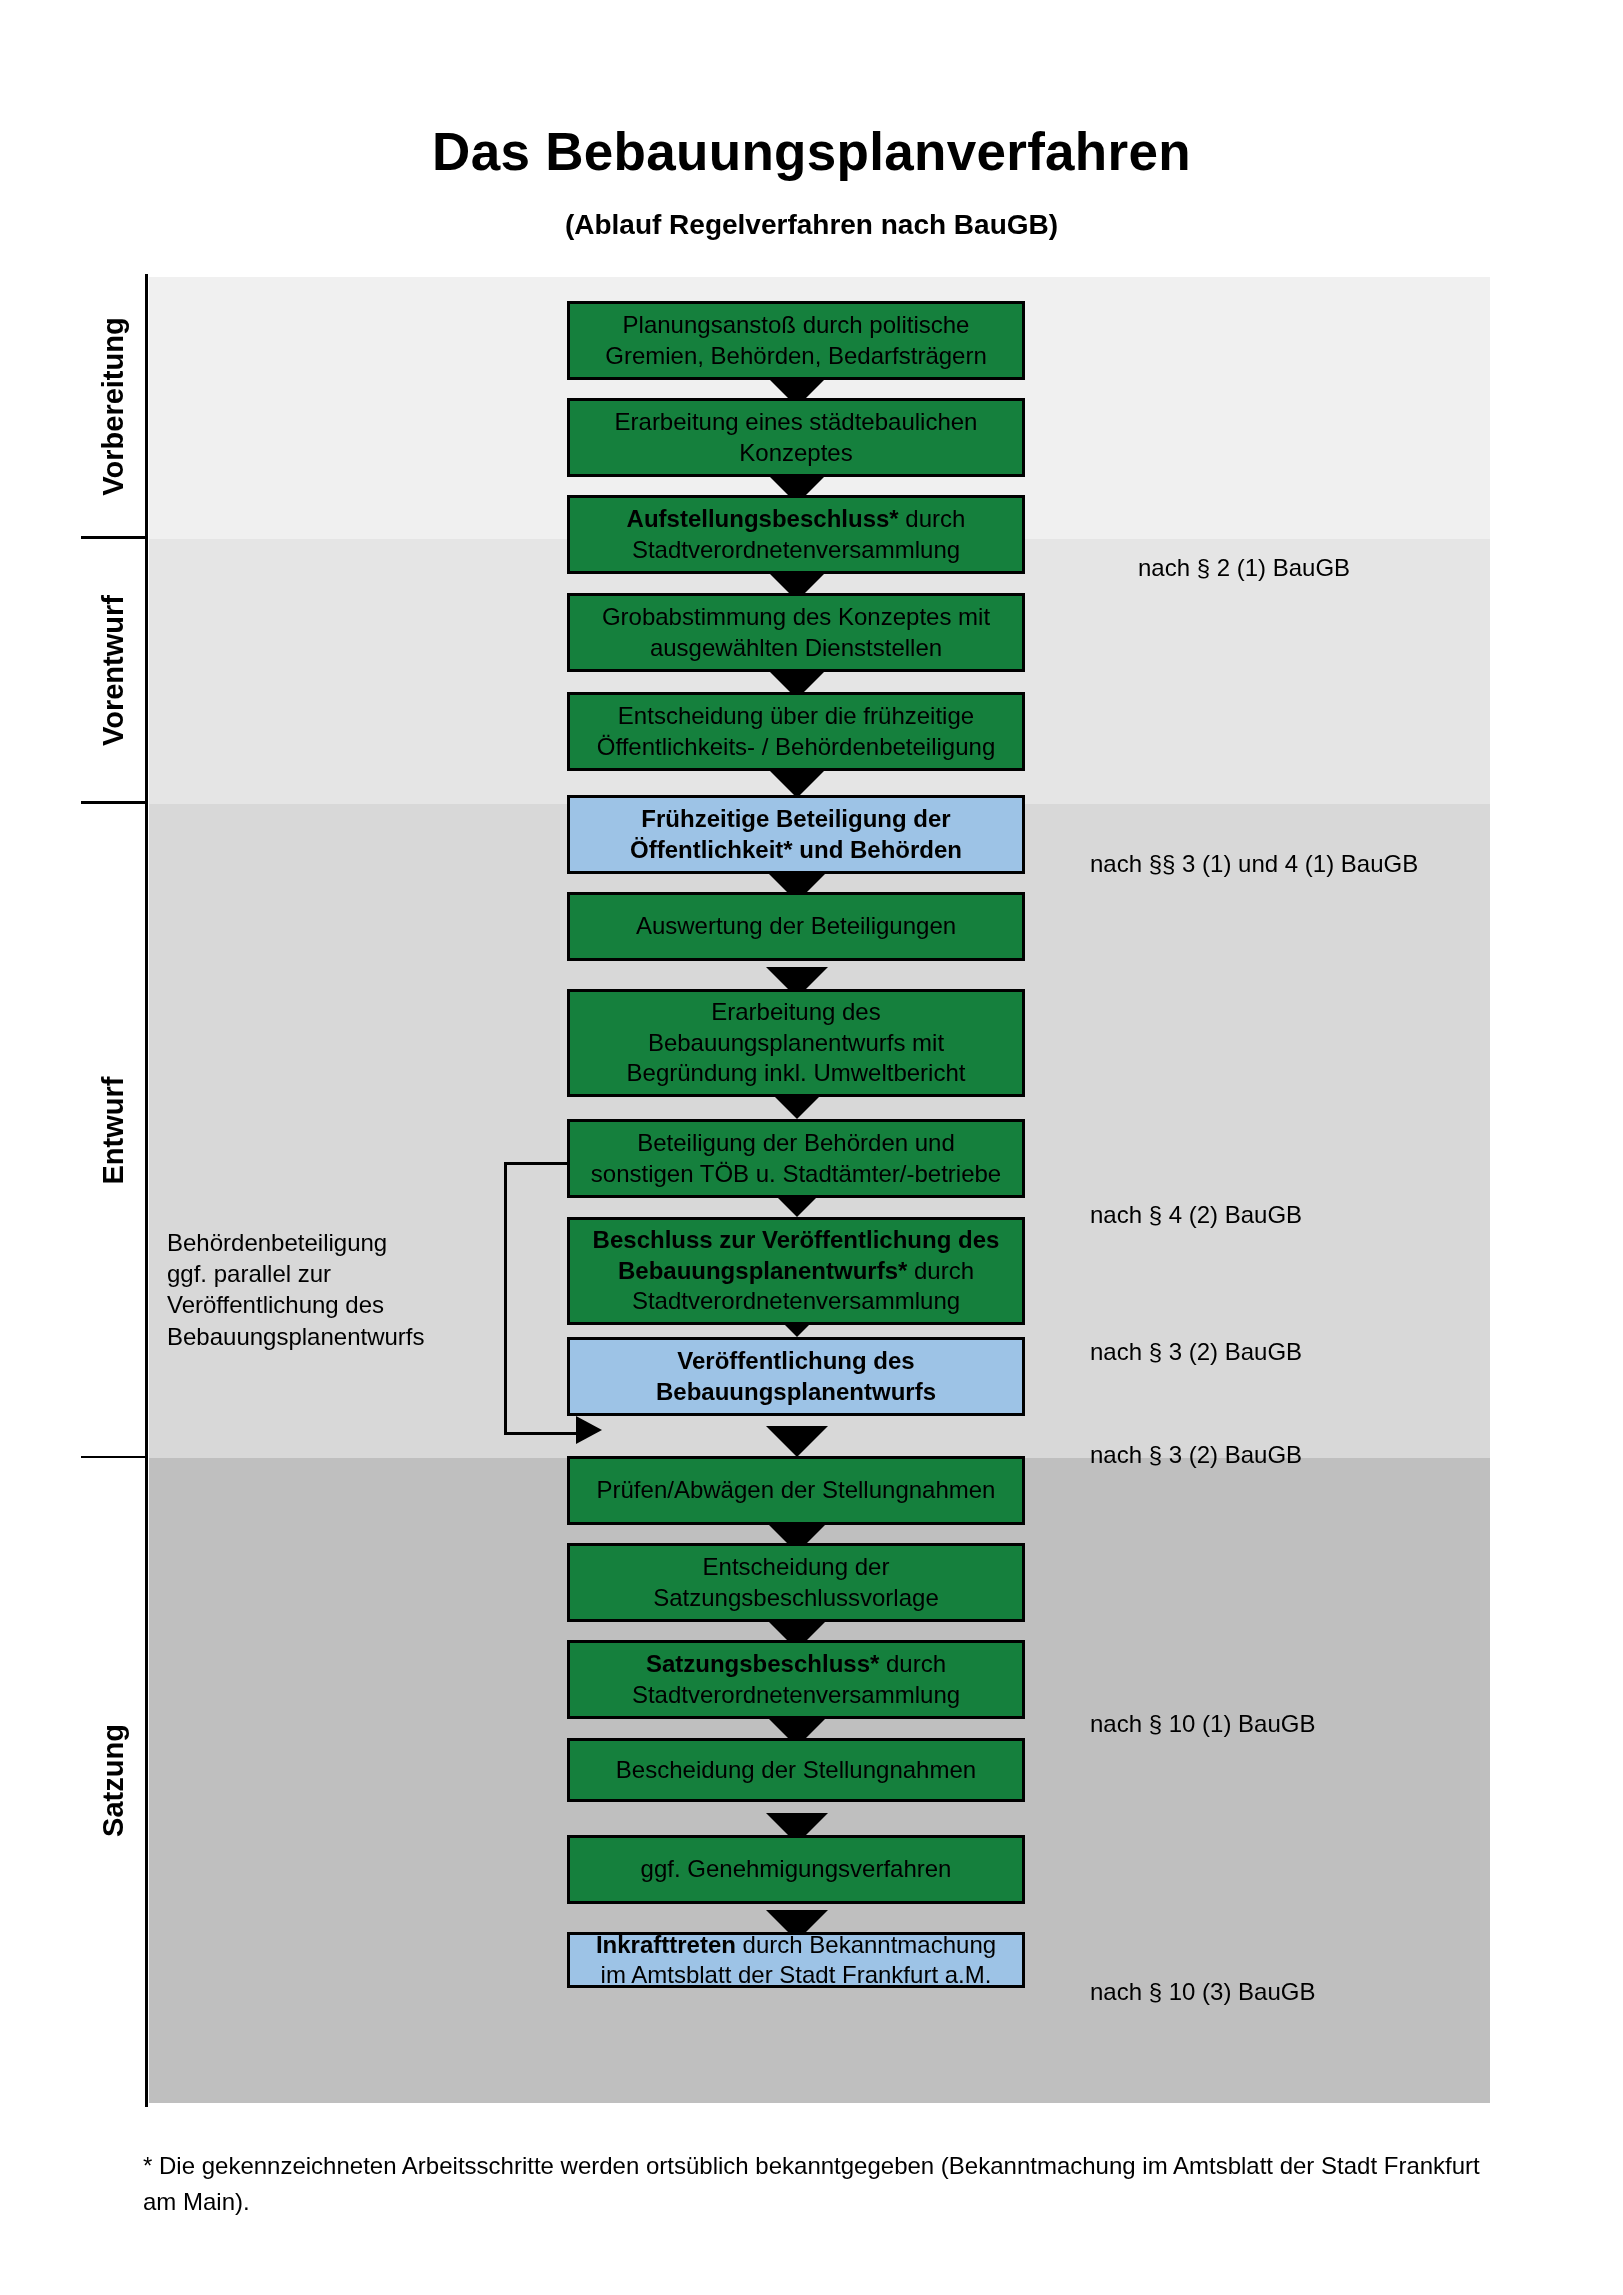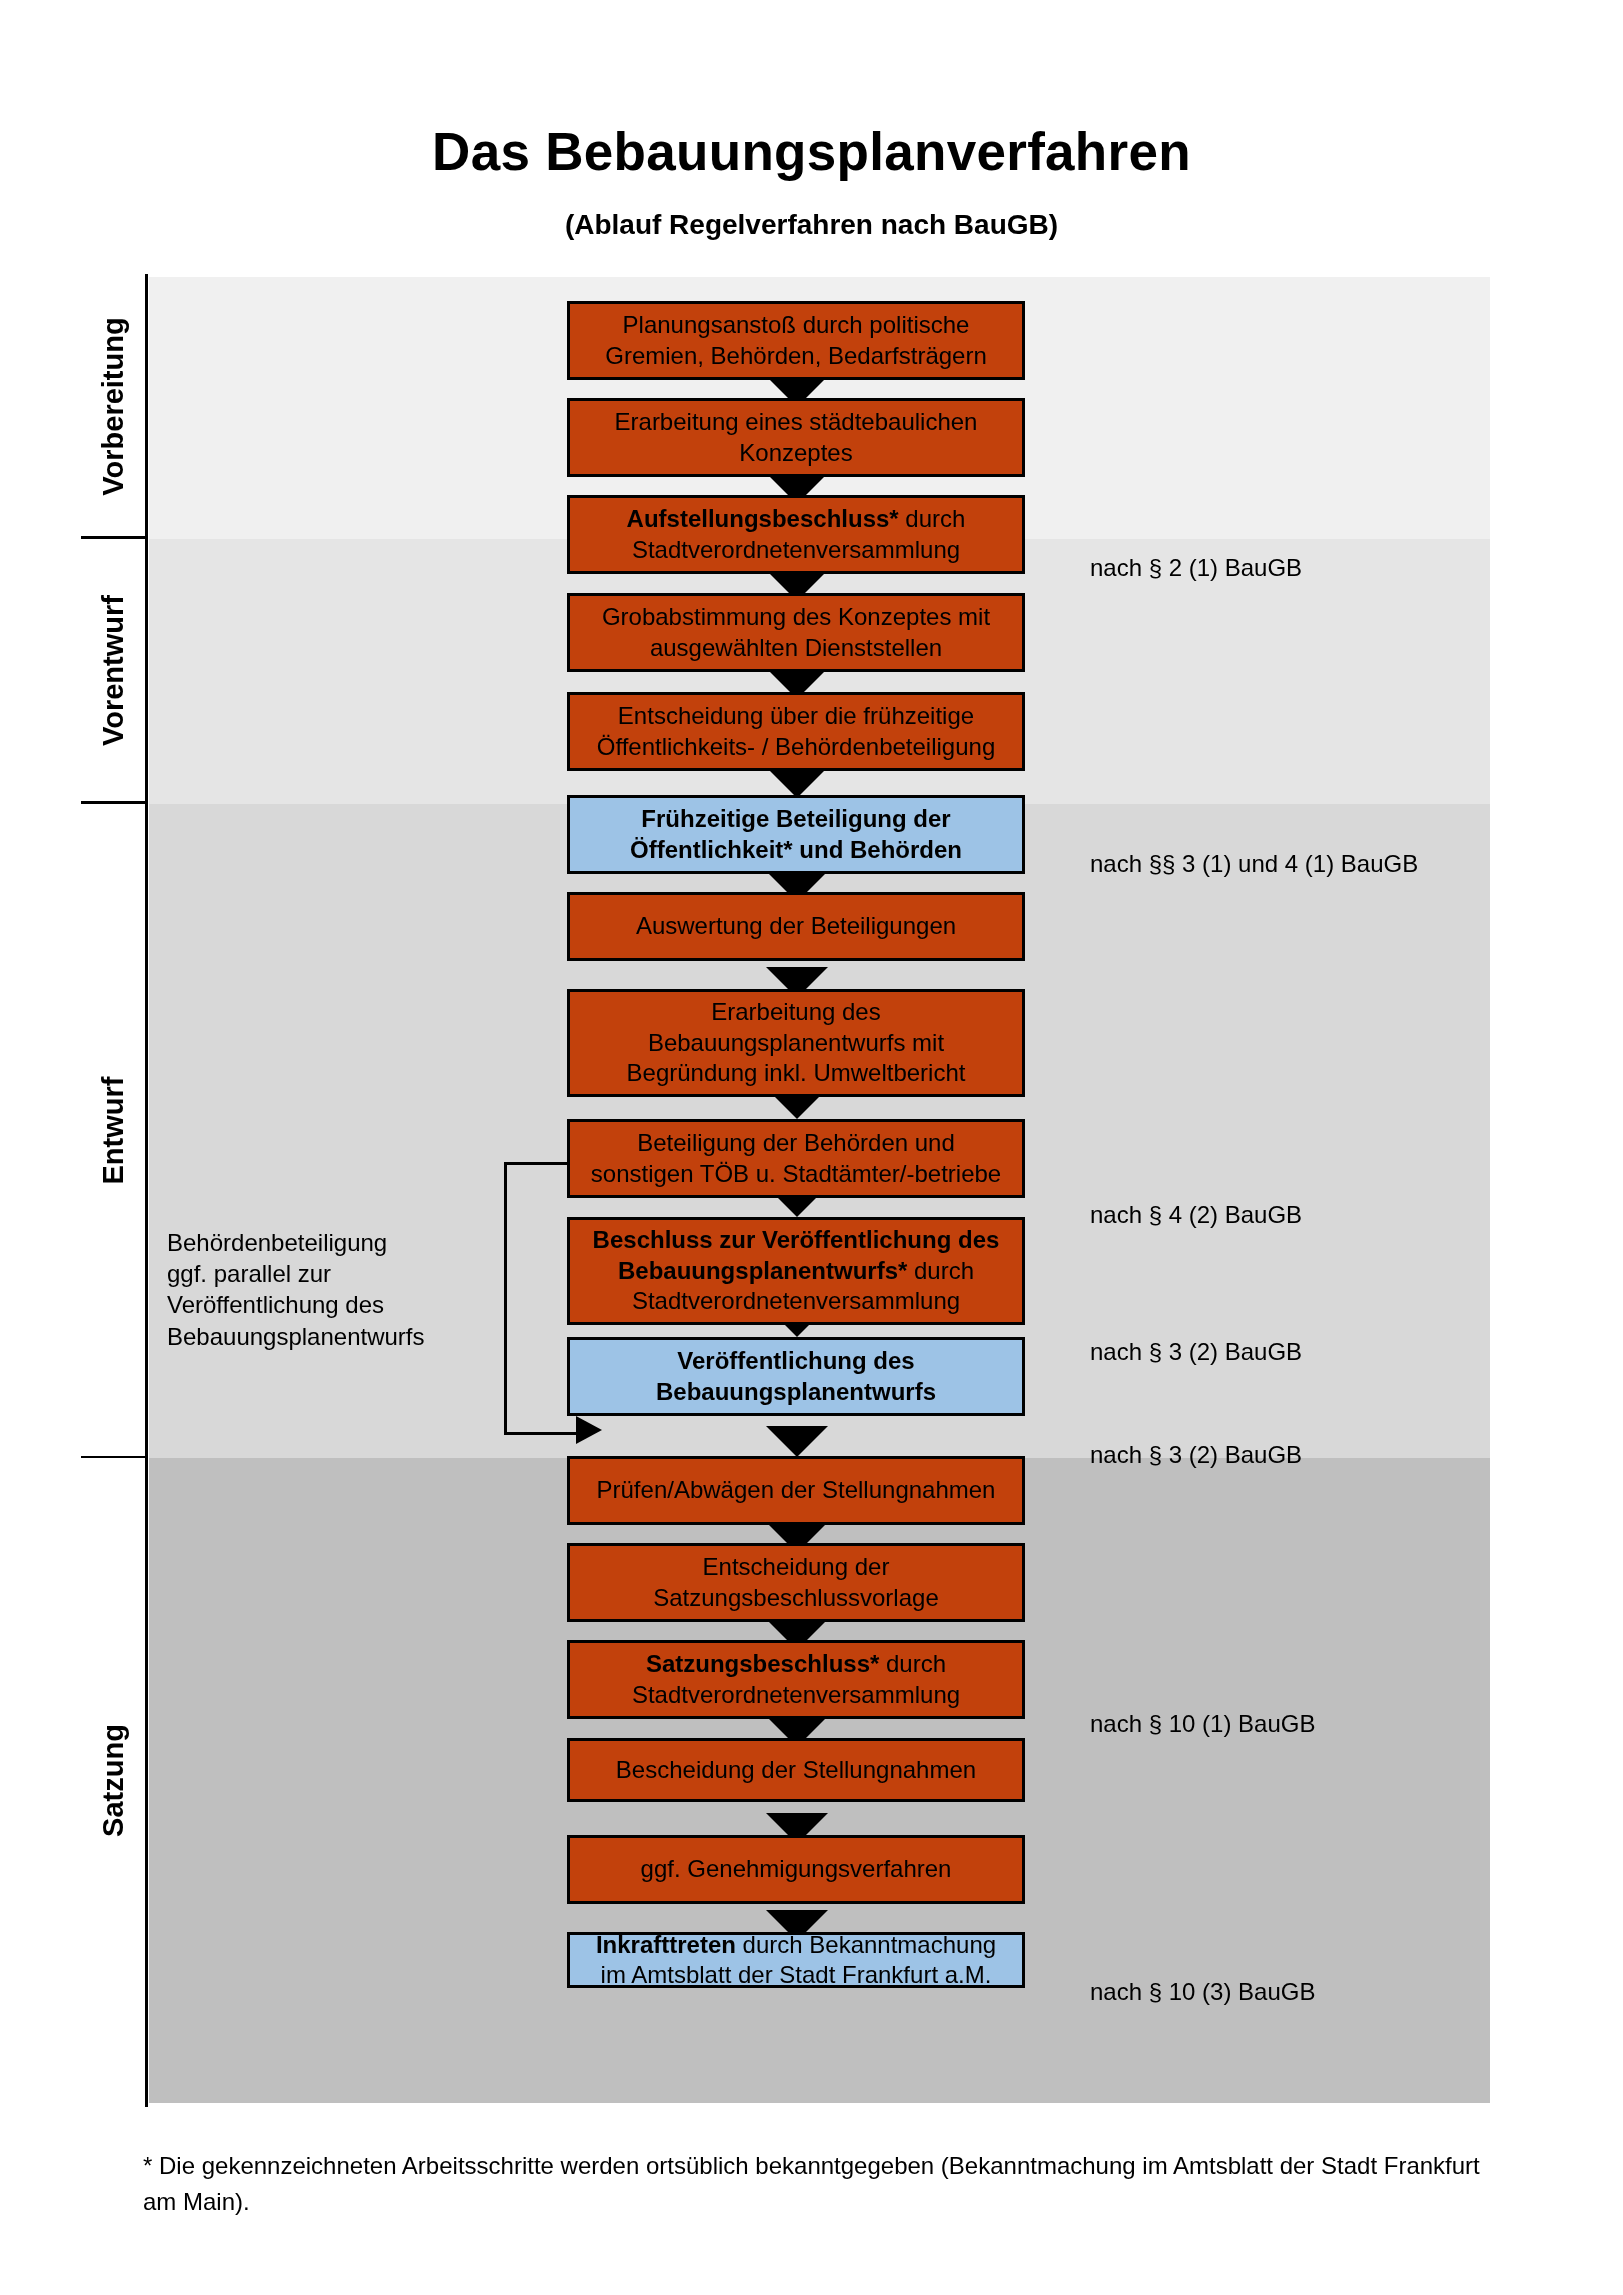--- a/index.html
+++ b/index.html
@@ -46,21 +46,21 @@
   
   .band{
     position:absolute; left:149px; width:1341px;
     box-sizing:border-box;
   }
 
   
   .pbox{
     position:absolute;
     border:3.3px solid #000;
-    background:#c2410c;
+    background:#15803d;
     box-sizing:border-box;
     display:flex; align-items:center; justify-content:center;
     text-align:center;
     font-size:24px;
     line-height:1.27;
     padding:2.6px 6.5px;
   }
   .pbox.blue{background:#9dc3e6;}
   .pbox b{font-weight:bold;}
 
@@ -278,21 +278,21 @@
   </div>
 </div>
 
 <div class="pbox blue" style="left:567px;top:1932px;width:458px;height:56px;">
   <div>
     <b>Inkrafttreten</b><span> durch Bekanntmachung</span><br>
     <span>im Amtsblatt der Stadt Frankfurt a.M.</span>
   </div>
 </div>
 
-<div class="note" style="left:1090px;top:554px;">nach § 2 (1) BauGB</div>
+<div class="note" style="left:1138px;top:554px;">nach § 2 (1) BauGB</div>
 <div class="note" style="left:1090px;top:850px;">nach §§ 3 (1) und 4 (1) BauGB</div>
 <div class="note" style="left:1090px;top:1201px;">nach § 4 (2) BauGB</div>
 <div class="note" style="left:1090px;top:1338px;">nach § 3 (2) BauGB</div>
 <div class="note" style="left:1090px;top:1441px;">nach § 3 (2) BauGB</div>
 <div class="note" style="left:1090px;top:1710px;">nach § 10 (1) BauGB</div>
 <div class="note" style="left:1090px;top:1978px;">nach § 10 (3) BauGB</div>
 
 <div id="footnote">* Die gekennzeichneten Arbeitsschritte werden ortsüblich bekanntgegeben (Bekanntmachung im Amtsblatt  der Stadt Frankfurt am Main).</div>
 
 

